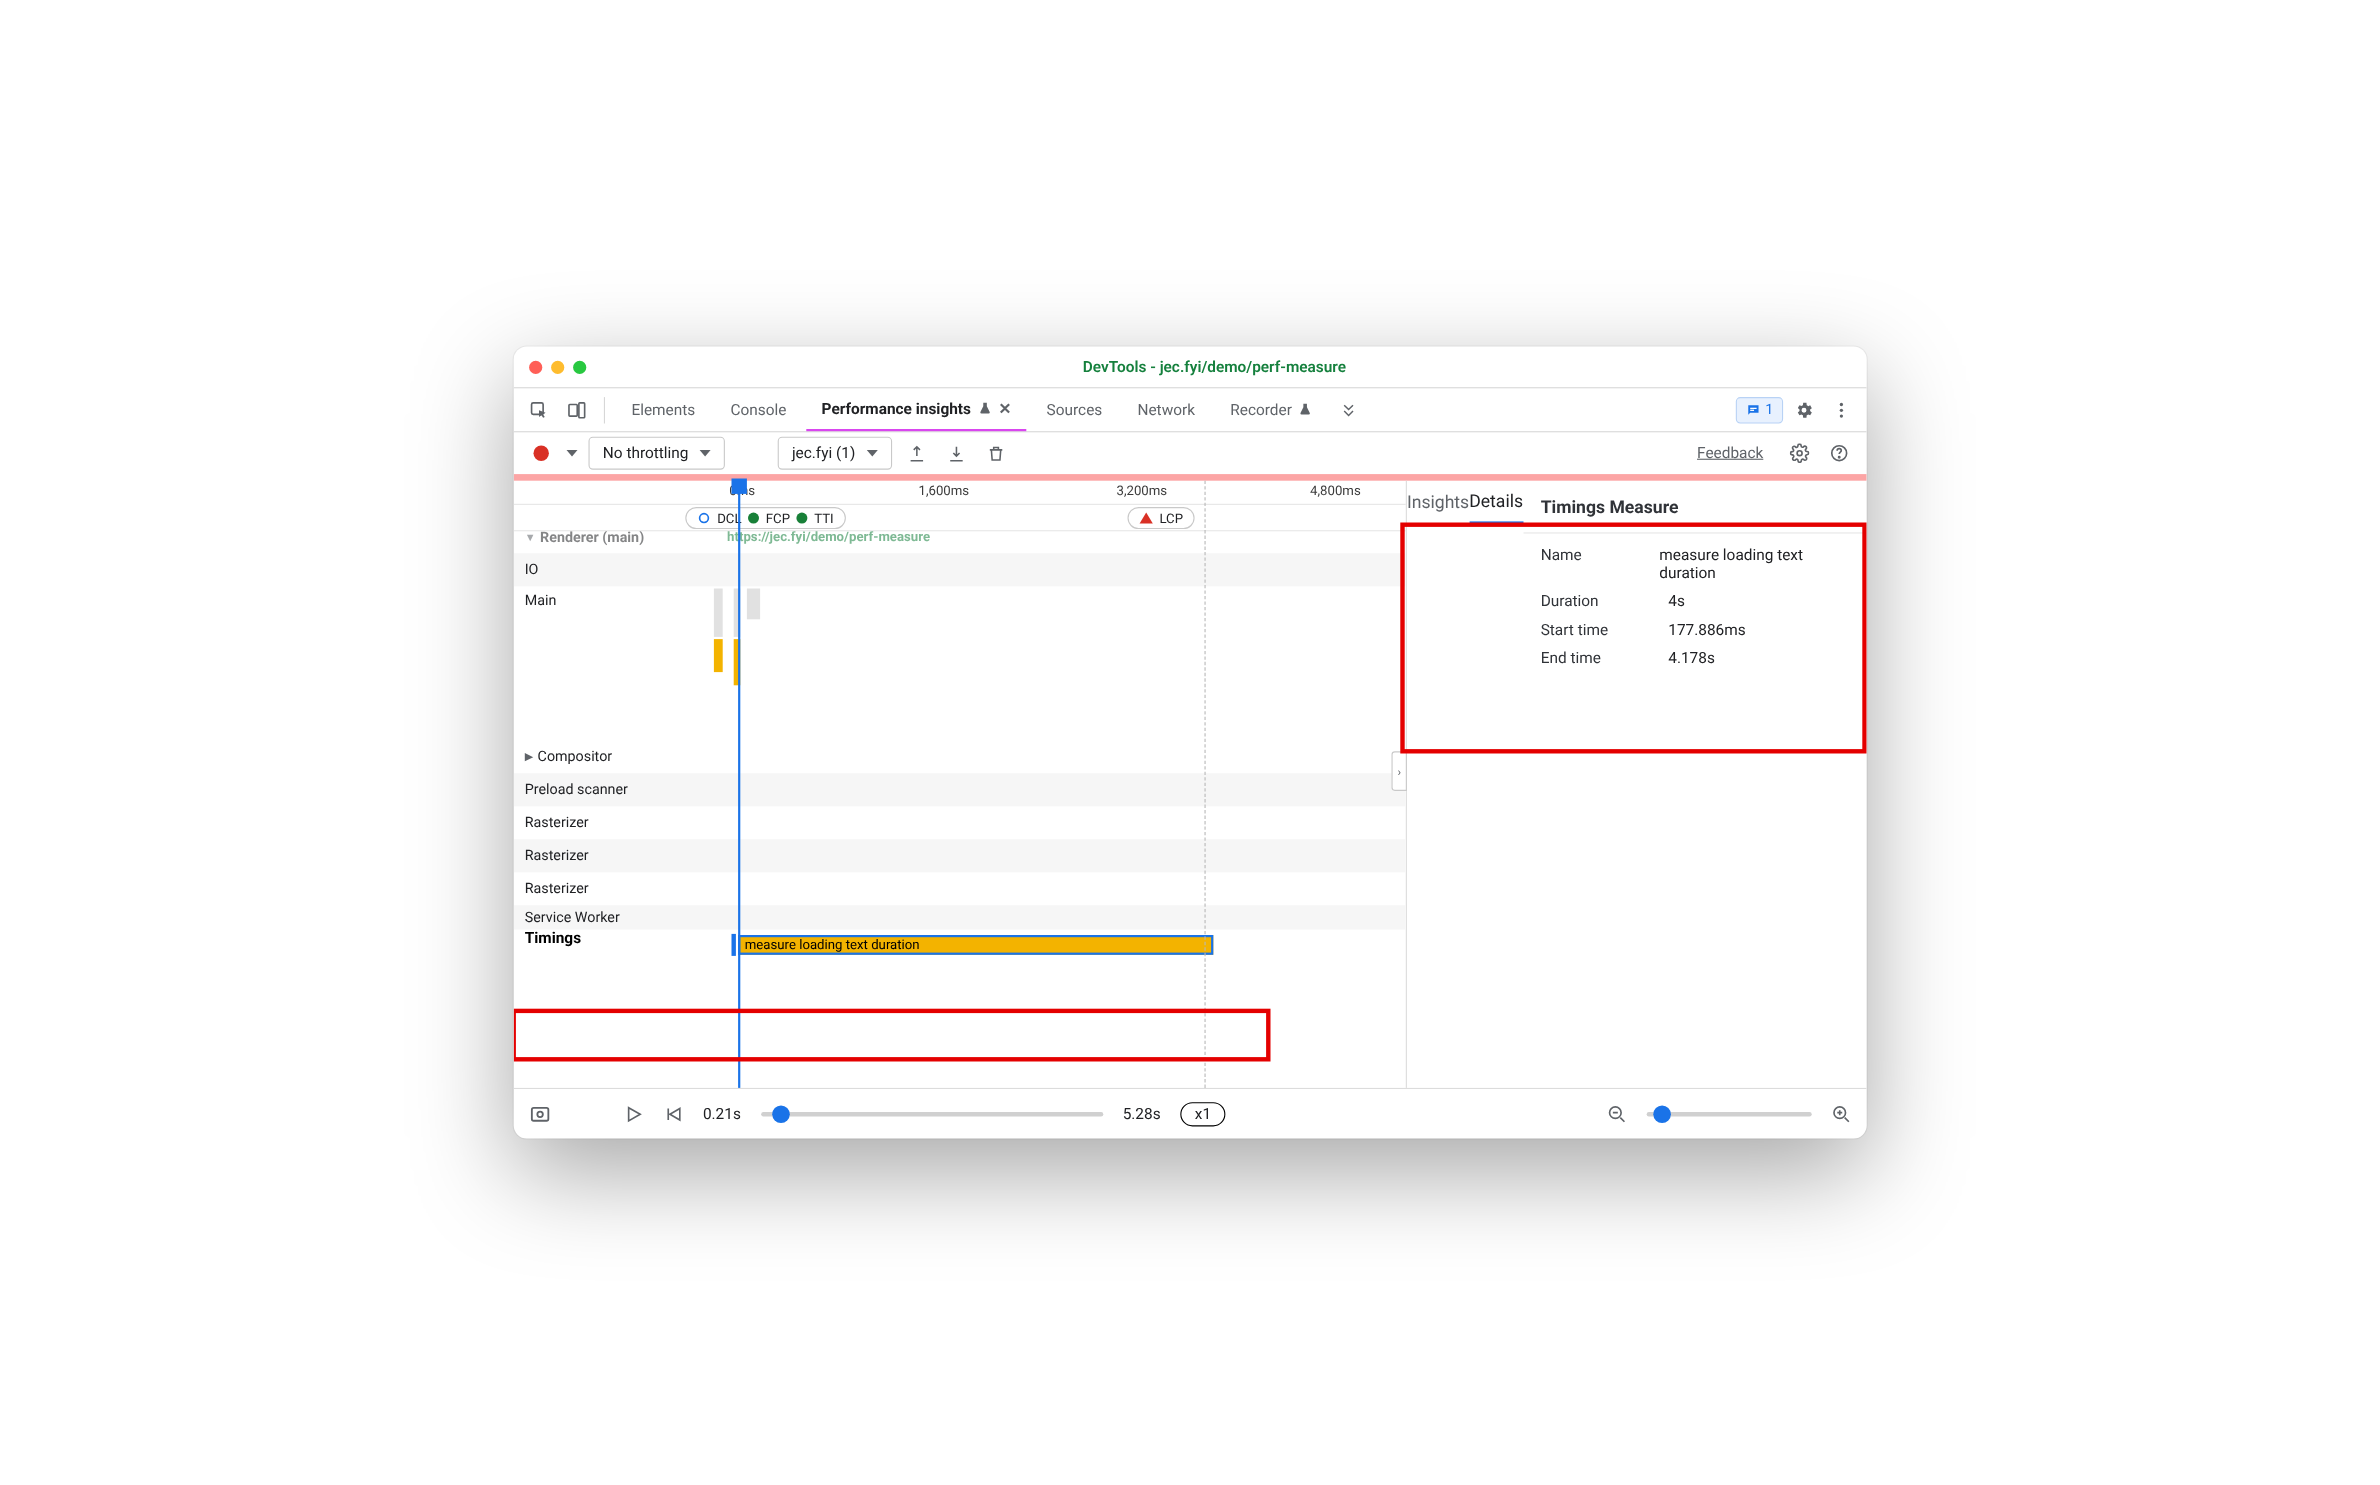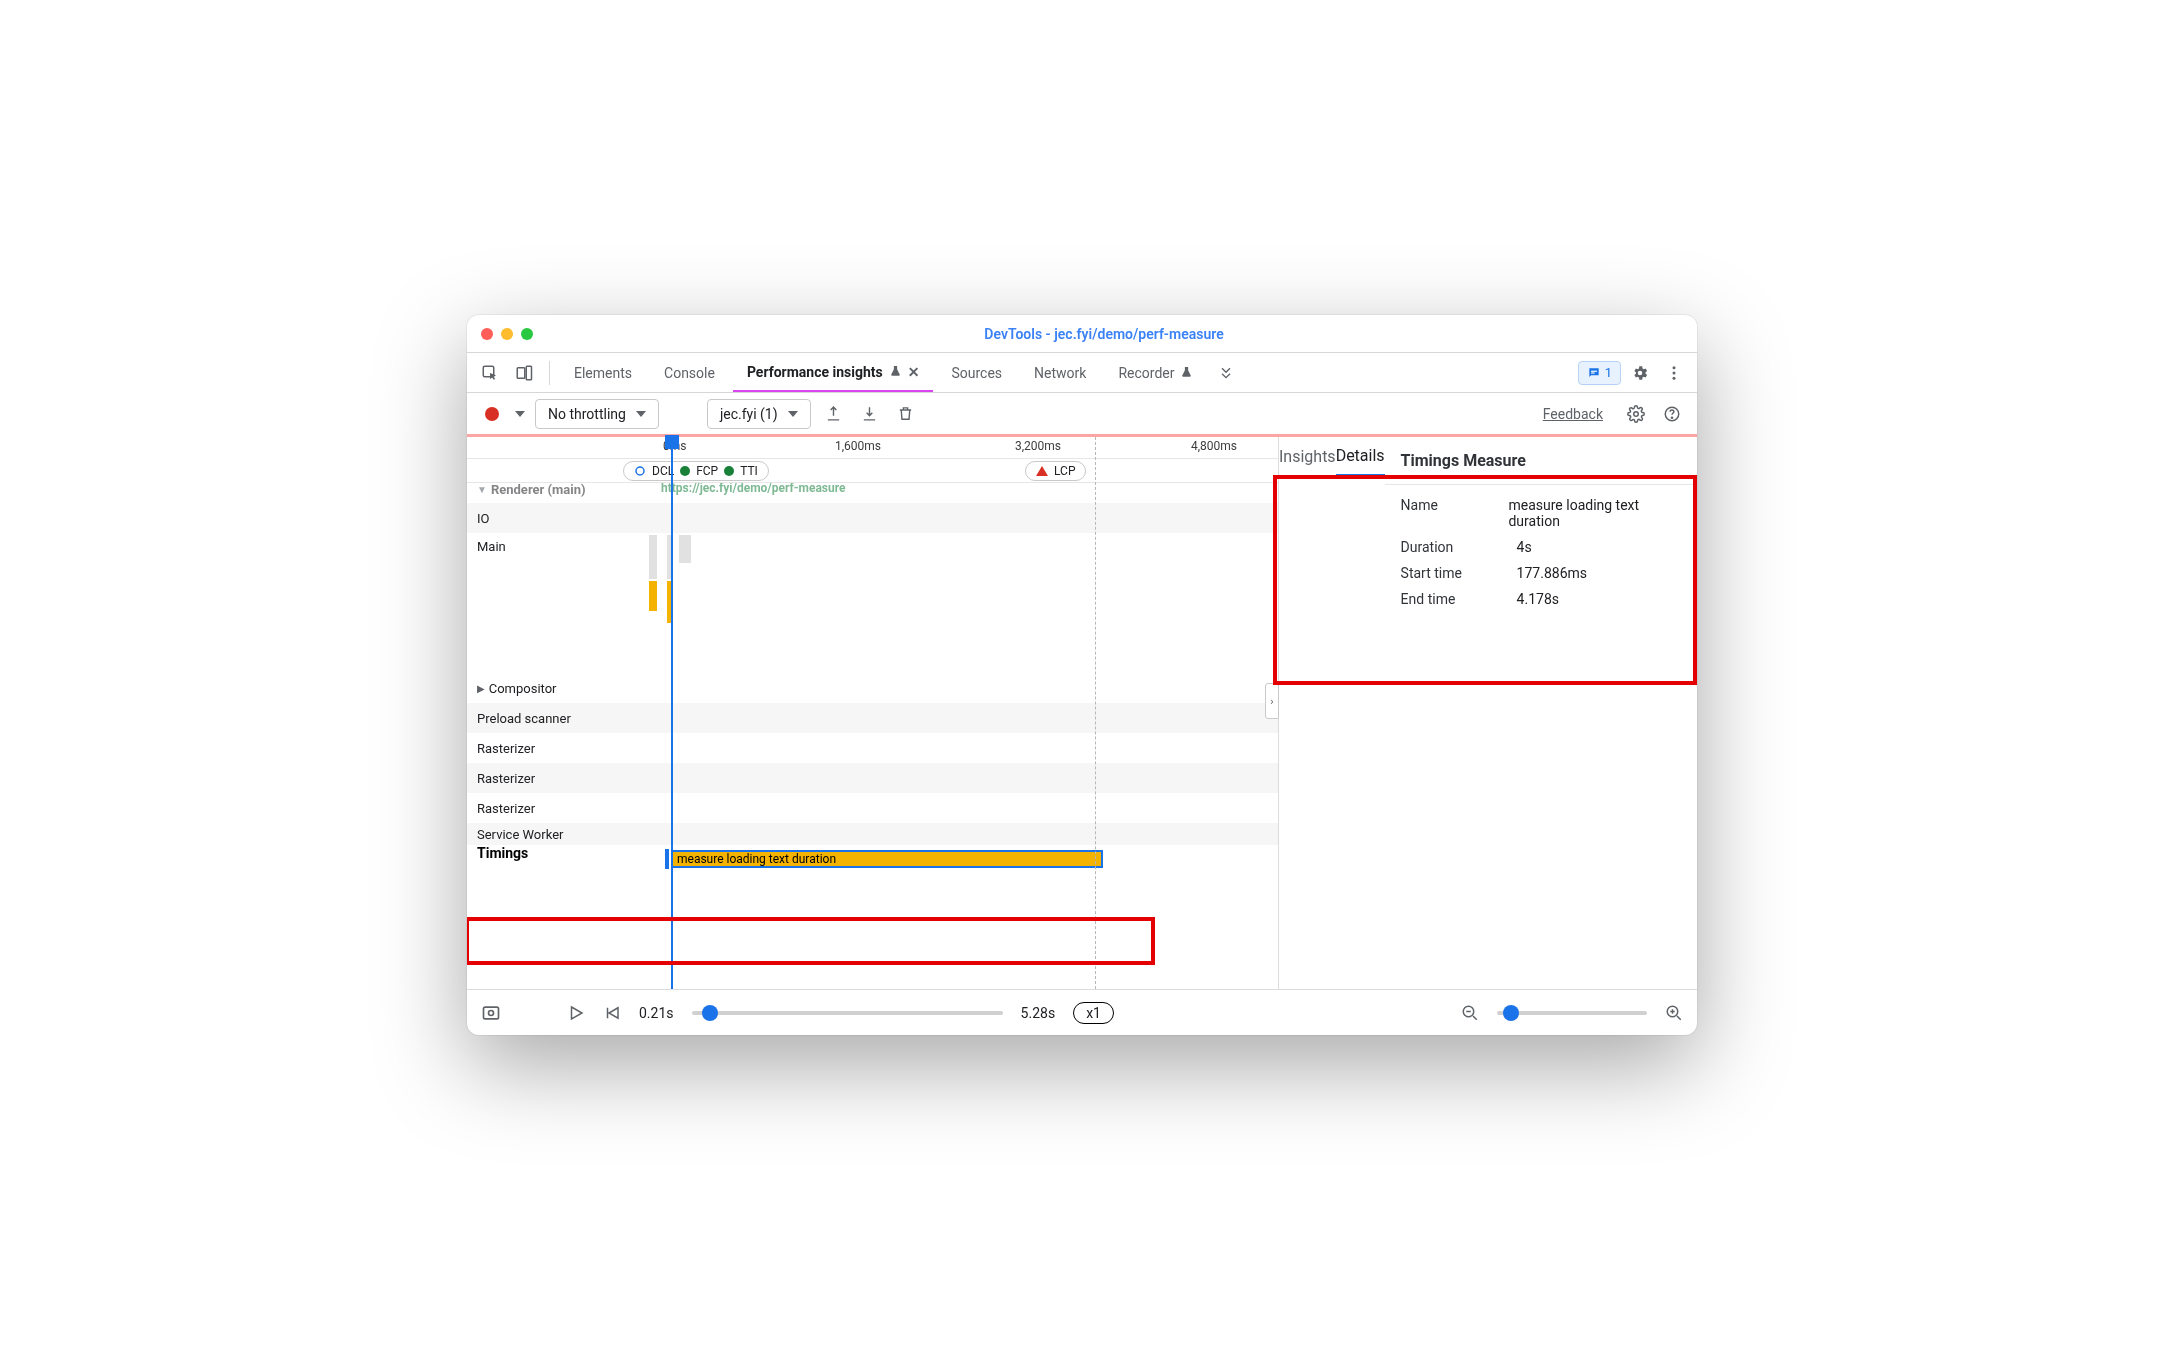--- a/index.html
+++ b/index.html
@@ -38,21 +38,21 @@
   .tl { width: 12px; height: 12px; border-radius: 50%; }
   .tl.red { background: #ff5f57; }
   .tl.yel { background: #febc2e; }
   .tl.grn { background: #28c840; }
   .titlebar .title {
     position: absolute;
     left: 0; right: 0;
     text-align: center;
     font-size: 14px;
     font-weight: 600;
-    color: #3b82f6;
+    color: #15803d;
     pointer-events: none;
     margin-left: 44px;
   }
   
   .tabs {
     display: flex;
     align-items: center;
     height: 40px;
     border-bottom: 1px solid #d7d7d7;
     padding: 0 8px;
@@ -76,21 +76,21 @@
   .tab .close { font-size: 14px; color:#5f6368; }
   .spacer { flex: 1; }
   .badge-chip {
     display:flex; align-items:center; gap:4px;
     border:1px solid #b8d2f5; background:#e8f1fe; color:#1a73e8;
     height:24px; padding:0 8px; border-radius:4px; font-size:13px;
   }
   
   .toolbar {
     display:flex; align-items:center; height:44px; gap:10px;
-    padding:0 12px; border-bottom:3px solid #fca5a5;
+    padding:0 12px; border-bottom:6px solid #fca5a5;
   }
   .rec-dot { width:14px; height:14px; background:#d93025; border-radius:50%; }
   .caret { width:0;height:0;border-left:5px solid transparent;border-right:5px solid transparent;border-top:6px solid #5f6368;}
   .select {
     display:flex; align-items:center; gap:10px;
     border:1px solid #c9c9c9; border-radius:4px;
     padding: 0 12px; height:30px; font-size:14px; color:#202124;
   }
   .tool-icon { width:26px; display:flex; justify-content:center; color:#5f6368;}
   .link { color:#5f6368; text-decoration:underline; font-size:14px;}

